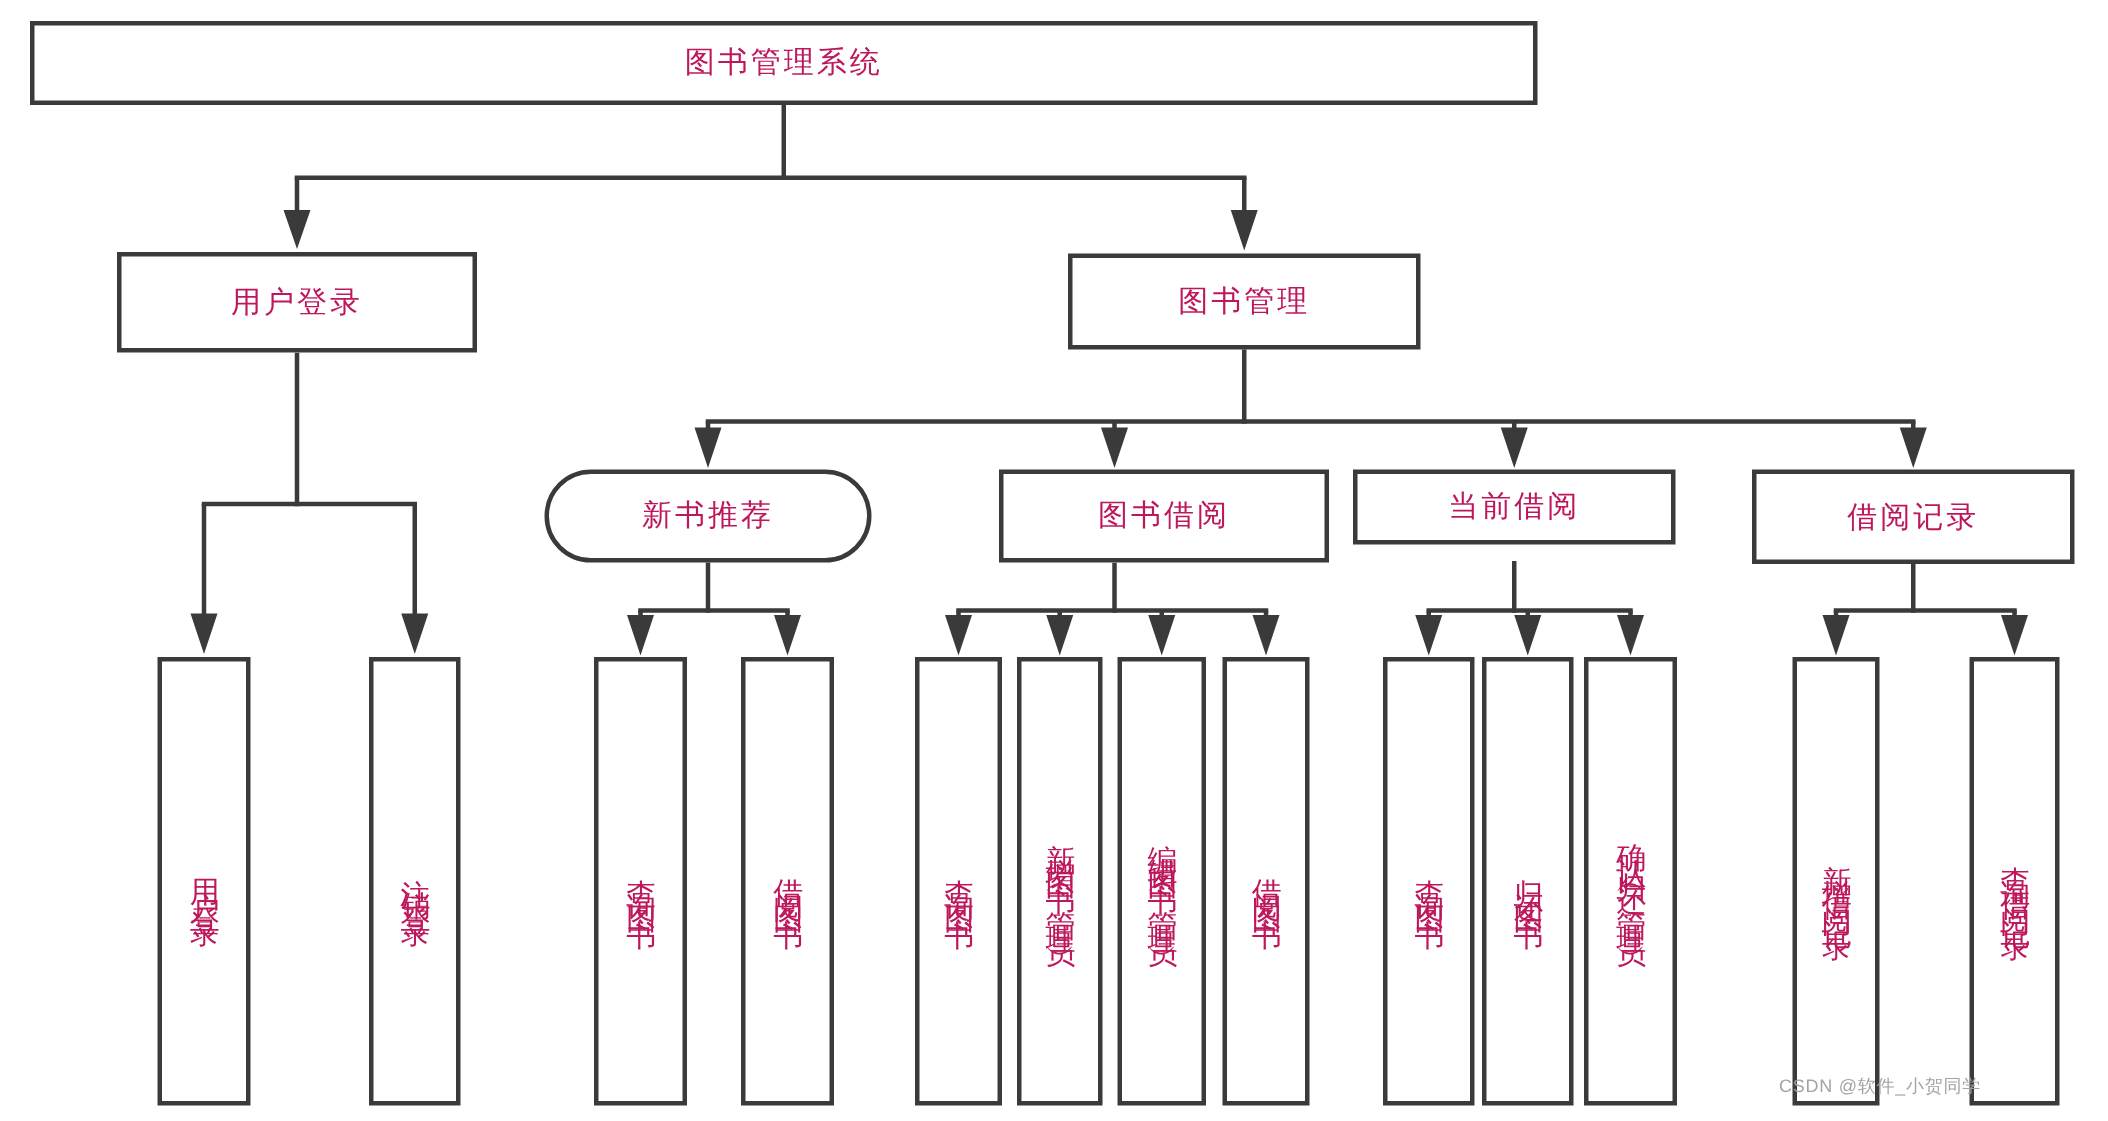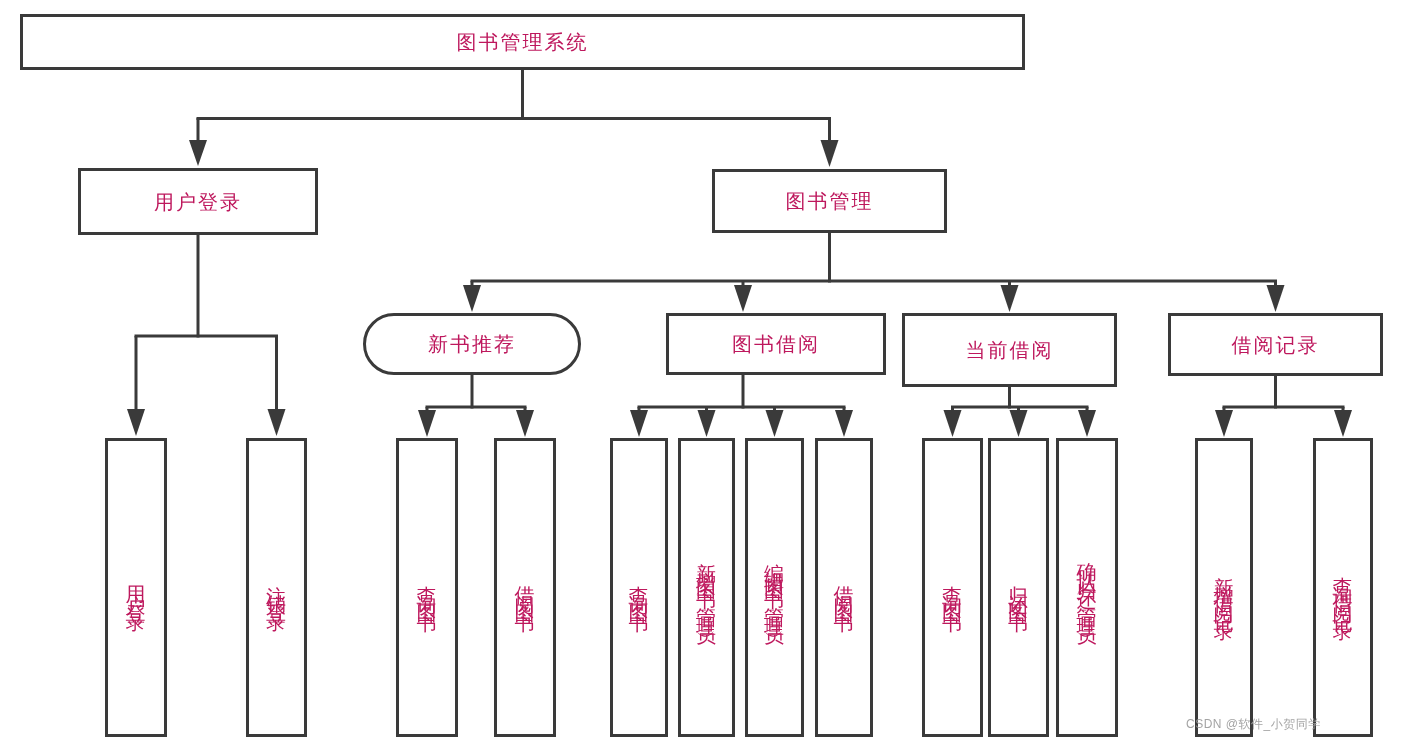--- a/index.html
+++ b/index.html
@@ -92,21 +92,21 @@
   <div class="node h" style="left:712px; top:169px; width:235px; height:64px;">
     <span>图书管理</span>
   </div>
 
   <div class="node h" style="left:363px; top:313px; width:218px; height:62px;border-radius:31px;">
     <span>新书推荐</span>
   </div>
   <div class="node h" style="left:633px; top:313px; width:220px; height:62px;margin-left:33px;">
     <span>图书借阅</span>
   </div>
-  <div class="node h" style="left:902px; top:313px; width:215px; height:74px;">
+  <div class="node h" style="left:902px; top:313px; width:215px; height:50px;">
     <span>当前借阅</span>
   </div>
   <div class="node h" style="left:1168px; top:313px; width:215px; height:63px;text-align:center;">
     <span>借阅记录</span>
   </div>
 
   <div class="node v" style="left:105px; top:438px; width:62px; height:299px;">
     <span>用户登录</span>
   </div>
   <div class="node v" style="left:246px; top:438px; width:61px; height:299px;">

